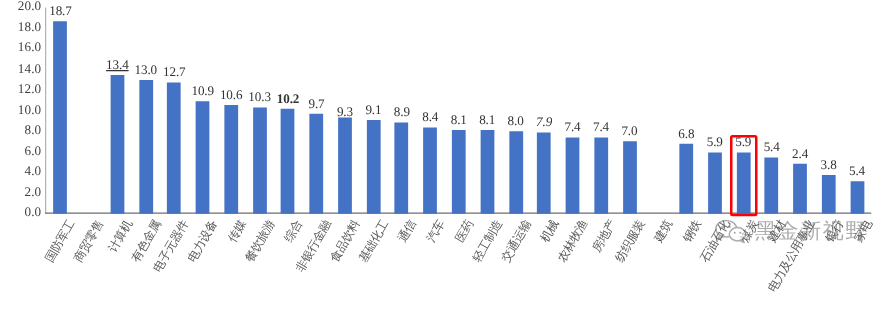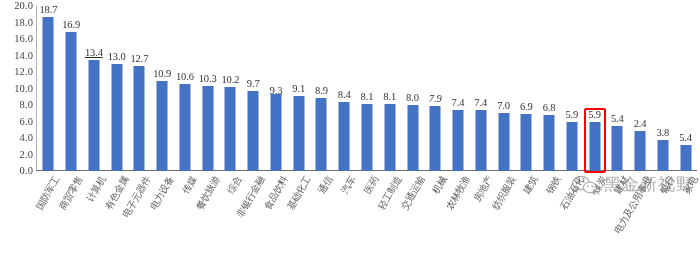--- a/index.html
+++ b/index.html
@@ -156,24 +156,20 @@
       <div class="y-tick" style="top: 171px;">0.0</div>
     </div>
   <div id="axis-line-v"></div>
   <div id="axis-line-h"></div>
 
   <div id="plot">
       <div class="bar-slot" style="left: 0px; width: 22.7586px;">
         <div class="bar" style="height: 154.275px; background: rgb(68, 114, 196);"></div>
         <div class="bar-label" style="bottom: 156.275px;">18.7</div>
       </div>
-      <div class="bar-slot" style="left: 22.7586px; width: 22.7586px;">
-        <div class="bar" style="height: 139.425px; background: rgb(68, 114, 196);"></div>
-        <div class="bar-label" style="bottom: 141.425px;">16.9</div>
-      </div>
       <div class="bar-slot" style="left: 45.5172px; width: 22.7586px;">
         <div class="bar" style="height: 110.55px; background: rgb(68, 114, 196);"></div>
         <div class="bar-label" style="bottom: 112.55px; text-decoration: underline;">13.4</div>
       </div>
       <div class="bar-slot" style="left: 68.2759px; width: 22.7586px;">
         <div class="bar" style="height: 107.25px; background: rgb(68, 114, 196);"></div>
         <div class="bar-label" style="bottom: 109.25px;">13.0</div>
       </div>
       <div class="bar-slot" style="left: 91.0345px; width: 22.7586px;">
         <div class="bar" style="height: 104.775px; background: rgb(68, 114, 196);"></div>
@@ -186,21 +182,21 @@
       <div class="bar-slot" style="left: 136.552px; width: 22.7586px;">
         <div class="bar" style="height: 87.45px; background: rgb(68, 114, 196);"></div>
         <div class="bar-label" style="bottom: 89.45px;">10.6</div>
       </div>
       <div class="bar-slot" style="left: 159.31px; width: 22.7586px;">
         <div class="bar" style="height: 84.975px; background: rgb(68, 114, 196);"></div>
         <div class="bar-label" style="bottom: 86.975px;">10.3</div>
       </div>
       <div class="bar-slot" style="left: 182.069px; width: 22.7586px;">
         <div class="bar" style="height: 84.15px; background: rgb(68, 114, 196);"></div>
-        <div class="bar-label" style="bottom: 86.15px;">10.2</div>
+        <div class="bar-label" style="bottom: 86.15px; font-weight: bold;">10.2</div>
       </div>
       <div class="bar-slot" style="left: 204.828px; width: 22.7586px;">
         <div class="bar" style="height: 80.025px; background: rgb(68, 114, 196);"></div>
         <div class="bar-label" style="bottom: 82.025px;">9.7</div>
       </div>
       <div class="bar-slot" style="left: 227.586px; width: 22.7586px;">
         <div class="bar" style="height: 76.725px; background: rgb(68, 114, 196);"></div>
         <div class="bar-label" style="bottom: 75px;">9.3</div>
       </div>
       <div class="bar-slot" style="left: 250.345px; width: 22.7586px;">
@@ -235,24 +231,20 @@
         <div class="bar" style="height: 61.05px; background: rgb(68, 114, 196);"></div>
         <div class="bar-label" style="bottom: 63.05px;">7.4</div>
       </div>
       <div class="bar-slot" style="left: 432.414px; width: 22.7586px;">
         <div class="bar" style="height: 61.05px; background: rgb(68, 114, 196);"></div>
         <div class="bar-label" style="bottom: 63.05px;">7.4</div>
       </div>
       <div class="bar-slot" style="left: 455.172px; width: 22.7586px;">
         <div class="bar" style="height: 57.75px; background: rgb(68, 114, 196);"></div>
         <div class="bar-label" style="bottom: 59.75px;">7.0</div>
-      </div>
-      <div class="bar-slot" style="left: 477.931px; width: 22.7586px;">
-        <div class="bar" style="height: 56.925px; background: rgb(68, 114, 196);"></div>
-        <div class="bar-label" style="bottom: 58.925px;">6.9</div>
       </div>
       <div class="bar-slot" style="left: 500.69px; width: 22.7586px;">
         <div class="bar" style="height: 56.1px; background: rgb(68, 114, 196);"></div>
         <div class="bar-label" style="bottom: 58.1px;">6.8</div>
       </div>
       <div class="bar-slot" style="left: 523.448px; width: 22.7586px;">
         <div class="bar" style="height: 48.675px; background: rgb(68, 114, 196);"></div>
         <div class="bar-label" style="bottom: 50.675px;">5.9</div>
       </div>
       <div class="bar-slot" style="left: 546.207px; width: 22.7586px;">

